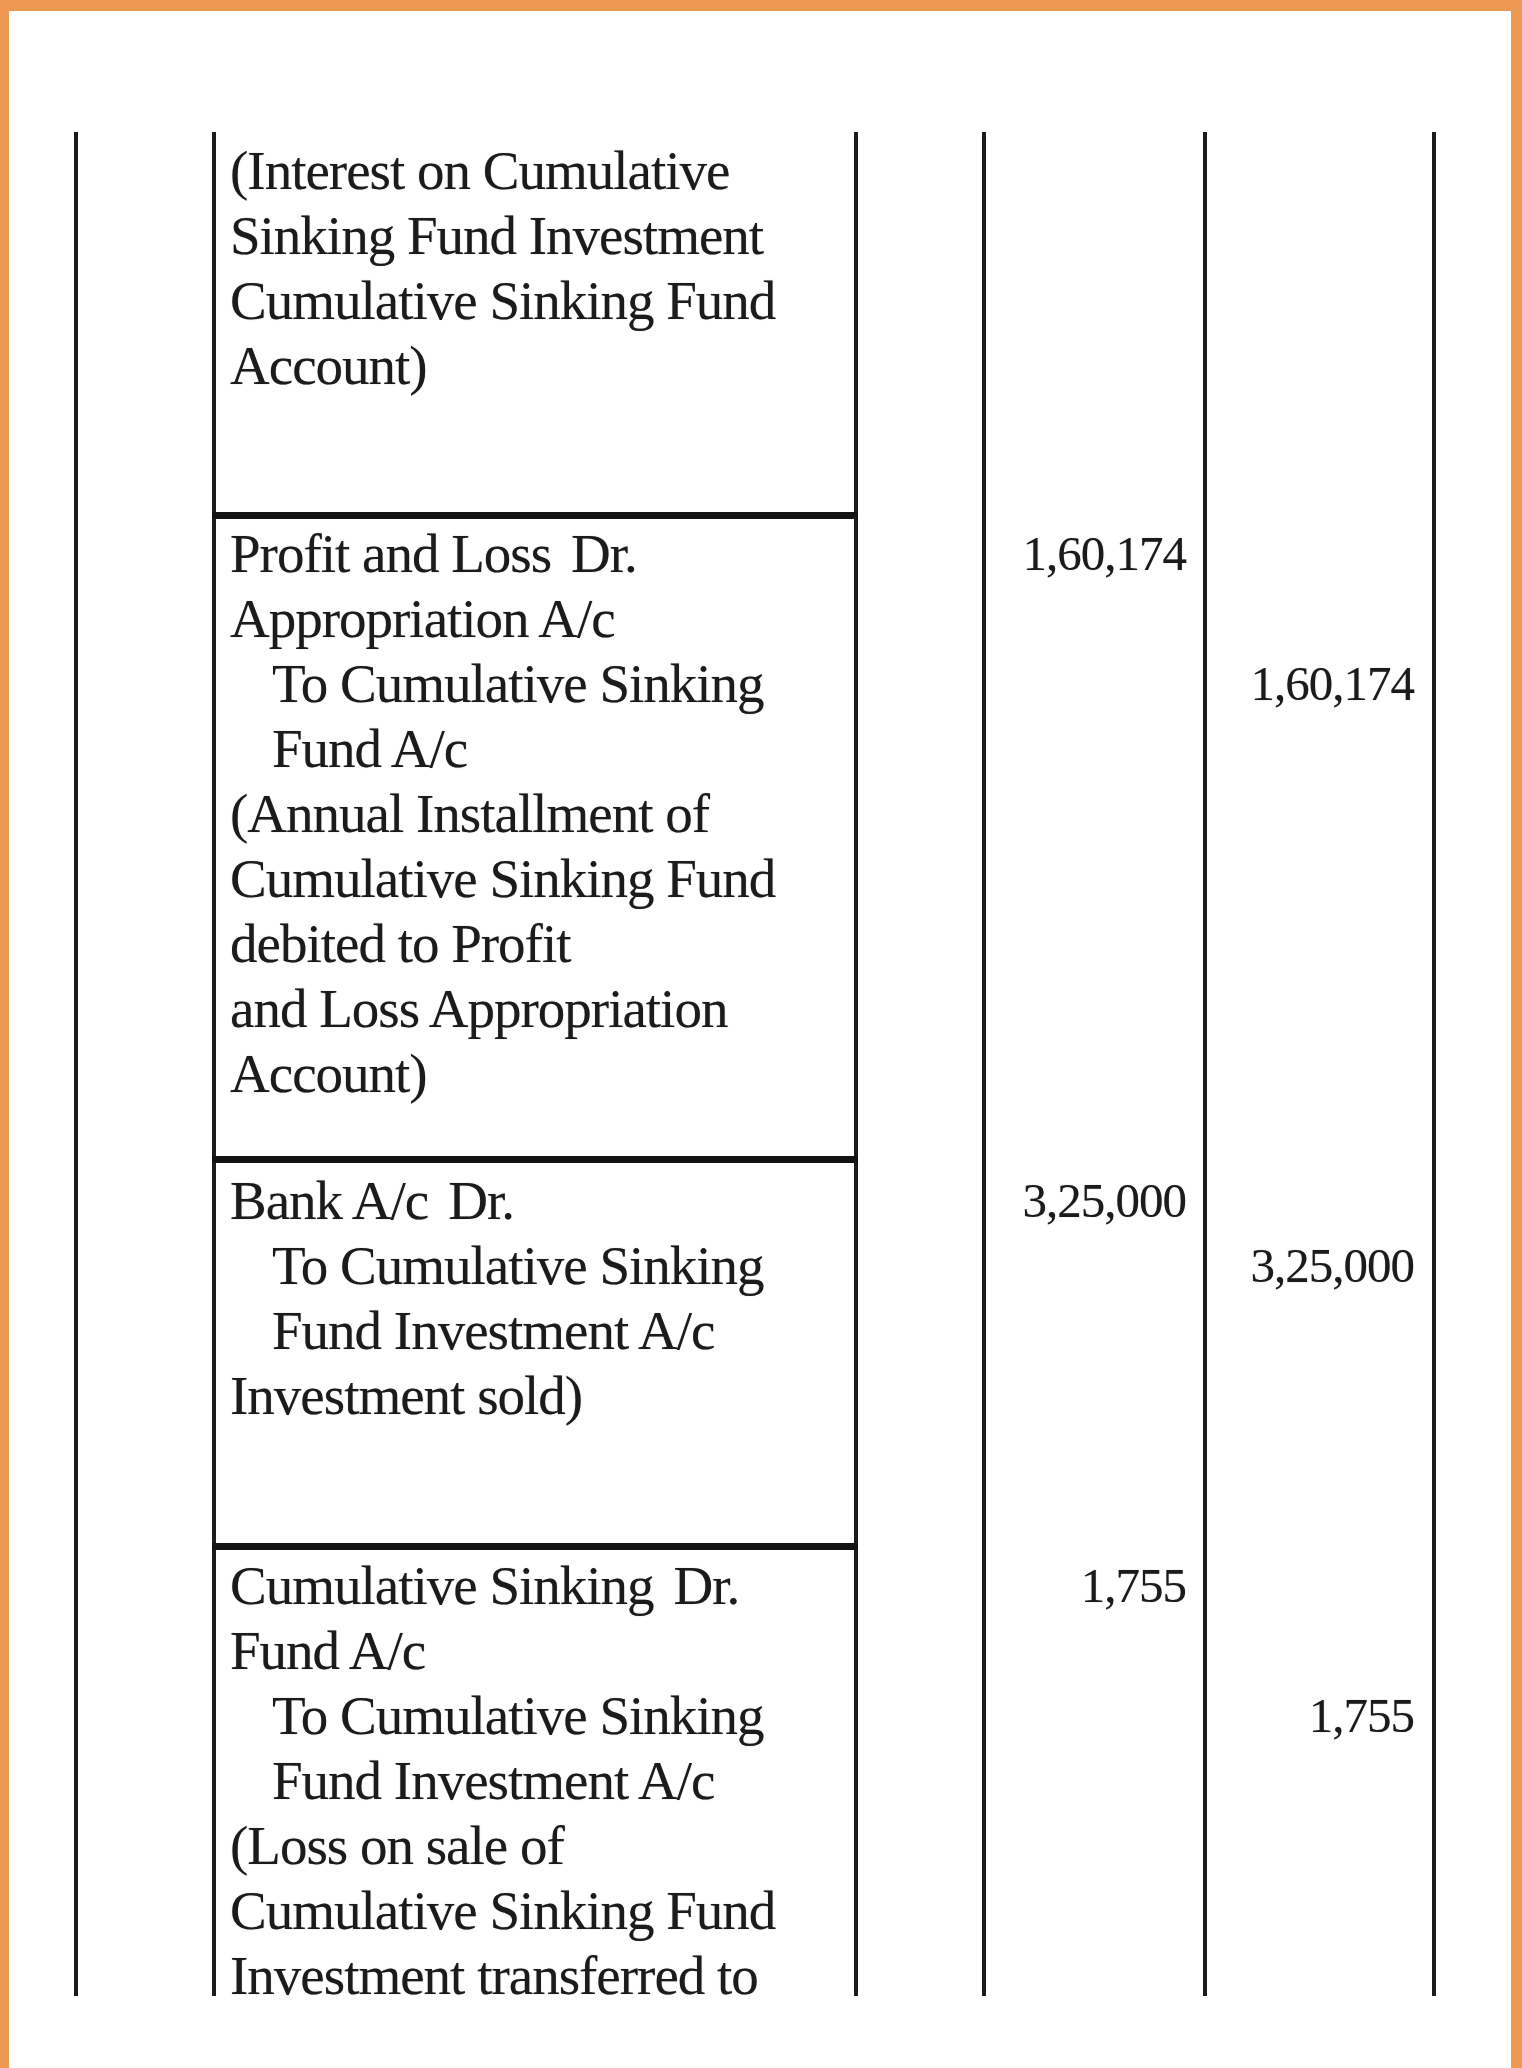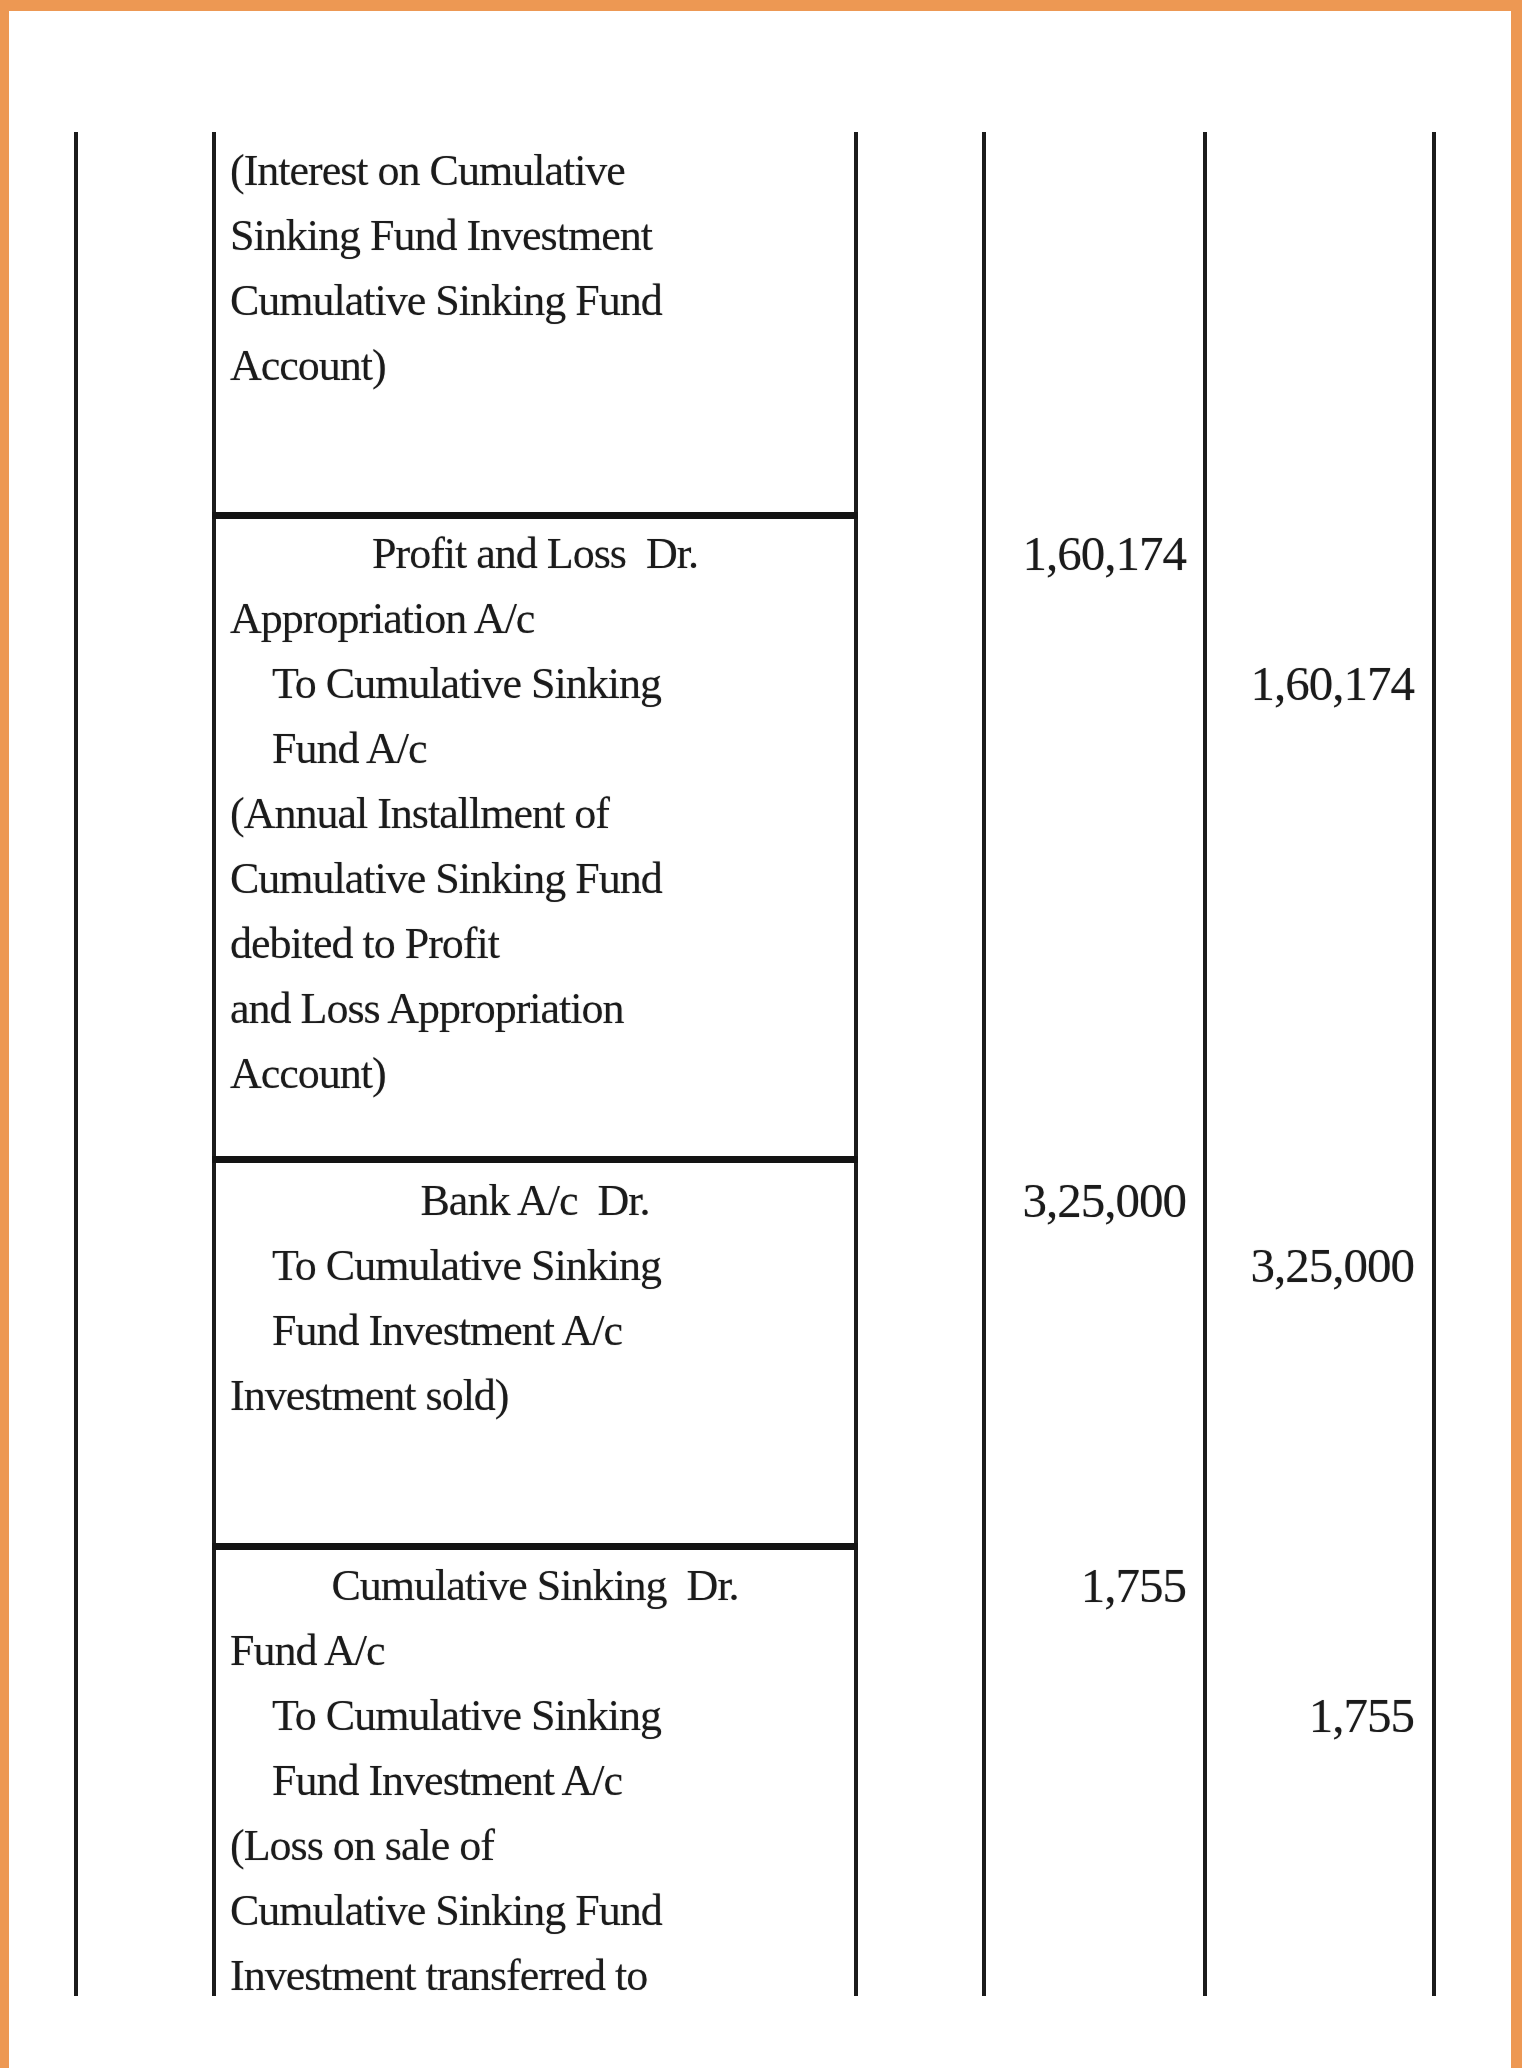--- a/index.html
+++ b/index.html
@@ -25,30 +25,30 @@
   .v-e{left:1203px;}
   .v-f{left:1432px;}
   .hsep{position:absolute;left:212px;width:646px;height:7px;background:#131313;}
   .sep-1{top:512px;}
   .sep-2{top:1156px;}
   .sep-3{top:1543px;}
 
   
   .block{
     position:absolute;left:230px;width:610px;
-    font-size:44px;line-height:65px;letter-spacing:-1px;
+    font-size:55px;line-height:65px;letter-spacing:-1px;
     text-shadow:0 0 1px rgba(25,25,25,.45);
   }
   .blk-0{top:138px;}
   .blk-1{top:521px;}
   .blk-2{top:1168px;}
   .blk-3{top:1553px;}
   .tline{white-space:nowrap;}
   .tline.indent{padding-left:42px;}
-  .tline.drline{display:flex;justify-content:center;}
+  .tline.drline{display:flex;justify-content:flex-start;}
   .tline .dr{padding-left:20px;}
 
   
   .amount{
     position:absolute;width:208px;text-align:right;
     font-size:49px;line-height:65px;letter-spacing:-1px;
     text-shadow:0 0 1px rgba(25,25,25,.45);
     white-space:nowrap;
   }
   .debit{left:978px;}

